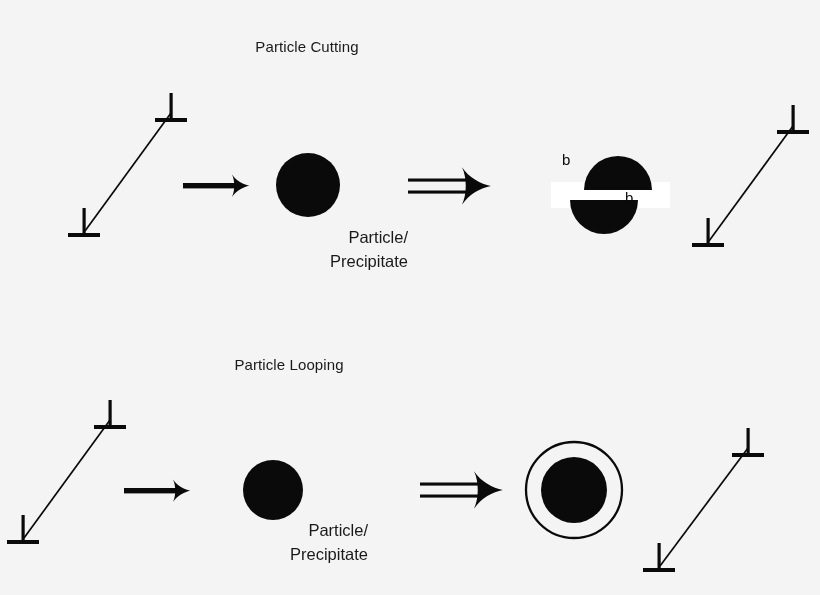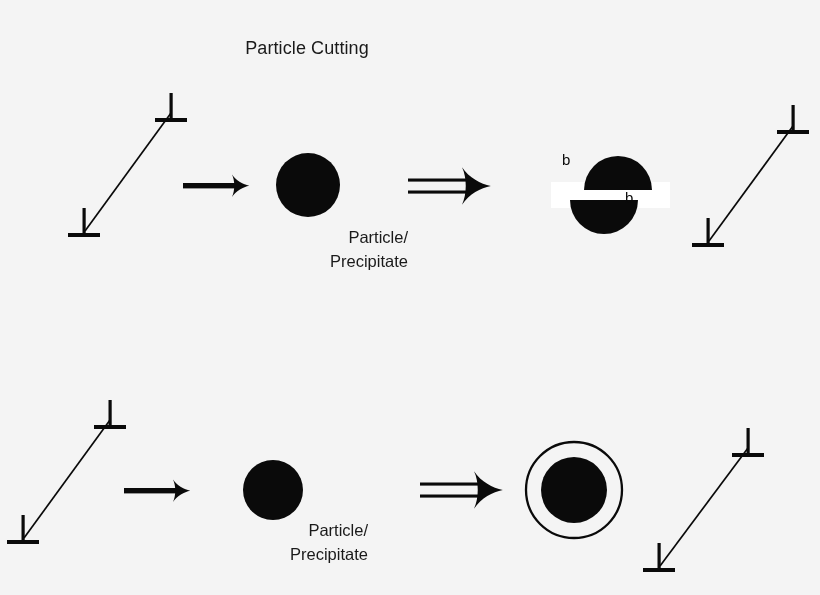--- a/index.html
+++ b/index.html
@@ -21,21 +21,21 @@
     height: 595px;
   }
   .stage {
     position: absolute;
     inset: 0;
     width: 820px;
     height: 595px;
   }
   .row-title {
     position: absolute;
-    font-size: 18px;
+    font-size: 15px;
     font-weight: 400;
     color: #1a1a1a;
     letter-spacing: 0.1px;
     white-space: nowrap;
     text-align: center;
   }
   .particle-label {
     position: absolute;
     font-size: 16.5px;
     font-weight: 400;
@@ -172,20 +172,21 @@
         <g>
           <rect x="657.5" y="543" width="3.2" height="28" fill="#0a0a0a"></rect>
           <rect x="643" y="568" width="32" height="4" fill="#0a0a0a"></rect>
         </g>
       </g>
     </g>
   </svg>
 
   <div class="row-title" id="title-cutting">Particle Cutting</div>
 
+  <div class="row-title" id="title-looping">Particle Looping</div>
 
   <div class="particle-label" id="label-particle-1">
     <span class="lbl-line">Particle/</span>
     <span class="lbl-line">Precipitate</span>
   </div>
 
   <div class="particle-label" id="label-particle-2">
     <span class="lbl-line">Particle/</span>
     <span class="lbl-line">Precipitate</span>
   </div>

